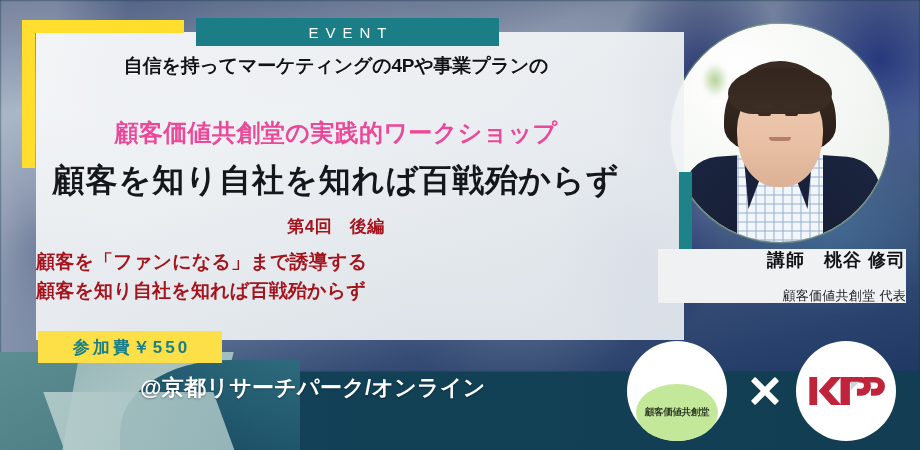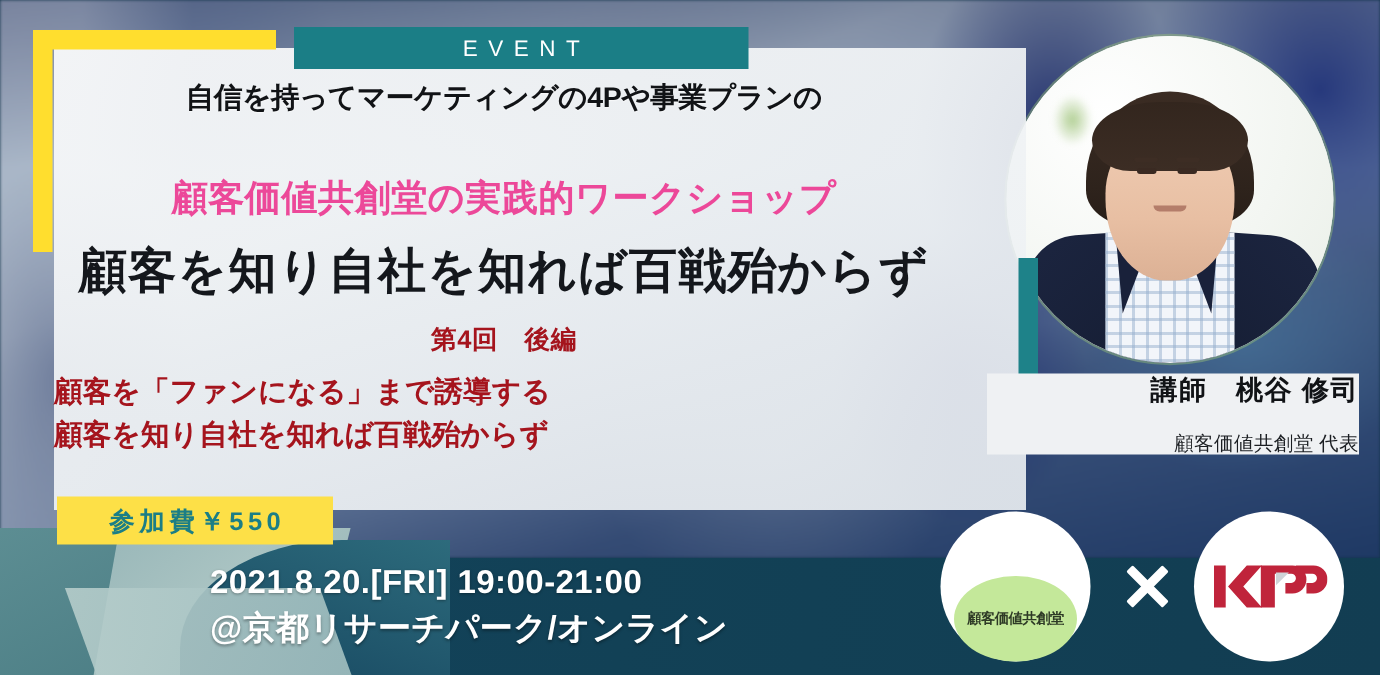--- a/index.html
+++ b/index.html
@@ -188,21 +188,21 @@
     text-shadow:0 1px 2px rgba(0,0,0,.35);
   }
 
   
   .speaker{
     position:absolute; left:658px; top:249px; width:248px; height:54px;
     background:#eff1f3;
     display:flex; flex-direction:column; align-items:flex-end; justify-content:center;
   }
   .speaker .s-name{ color:#111316; font-size:18px; font-weight:bold; letter-spacing:1px; }
-  .speaker .s-role{ color:#1b1e22; font-size:13px; font-weight:normal; margin-top:15px; letter-spacing:.3px;font-family:Liberation Serif, serif; }
+  .speaker .s-role{ color:#1b1e22; font-size:13px; font-weight:normal; margin-top:15px; letter-spacing:.3px; }
 
   
   .logo-kkk{
     position:absolute; left:627px; top:341px; width:100px; height:100px;
     border-radius:50%; background:#ffffff;
     display:flex; align-items:flex-end; justify-content:center;
   }
   .logo-kkk .blob{
     width:82px; height:57px; border-radius:50%;
     background:#c4e89a;
@@ -281,21 +281,20 @@
   <div class="subline">
     <div>顧客を「ファンになる」まで誘導する</div>
     <div>顧客を知り自社を知れば百戦殆からず</div>
   </div>
 
   <div class="price">
     <span>参加費￥550</span>
   </div>
 
   <div class="datetime">
-    <div>2021.8.20.[FRI] 19:00-21:00</div>
     <div>@京都リサーチパーク/オンライン</div>
   </div>
 
   <div class="speaker">
     <div class="s-name">講師　桃谷 修司</div>
     <div class="s-role">顧客価値共創堂 代表</div>
   </div>
 
   <div class="logo-kkk">
     <div class="blob">

